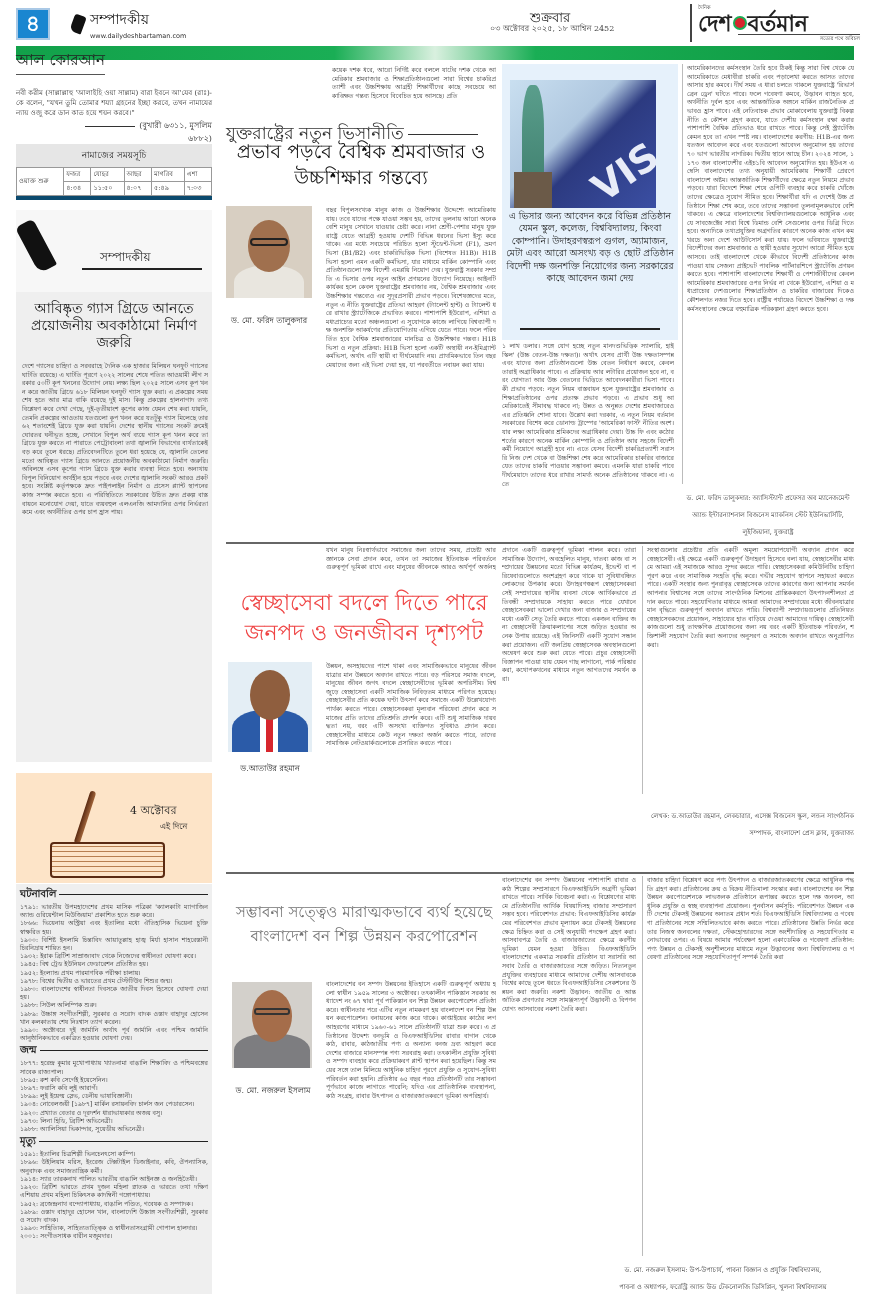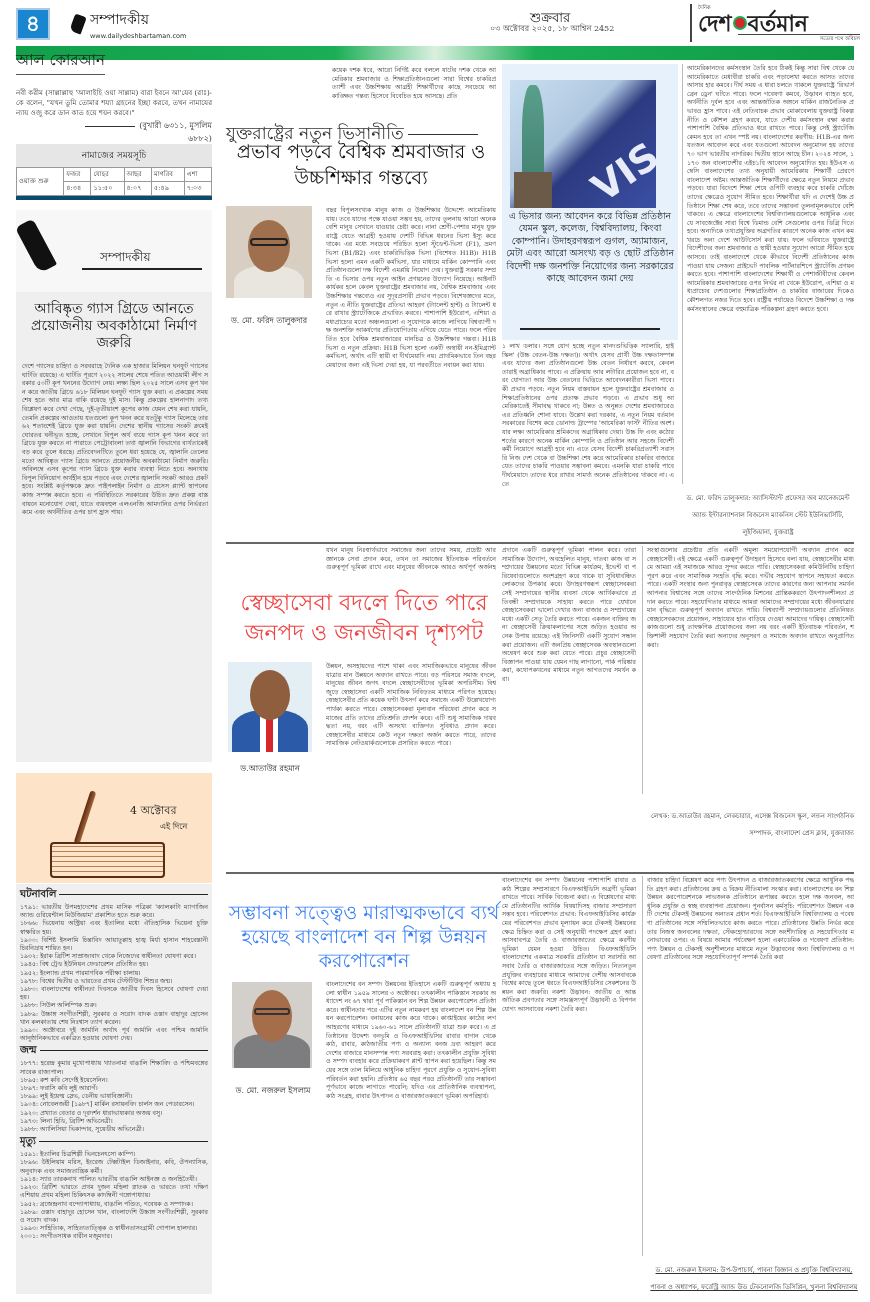--- a/index.html
+++ b/index.html
@@ -54,21 +54,21 @@
   .caption { font-size: 8px; color: #222; text-align: center; }
   .visa-box { left: 502px; top: 64px; width: 176px; height: 276px; background: #e6f1fb; }
   .visa-img { left: 510px; top: 80px; width: 146px; height: 128px; background: linear-gradient(135deg, #c9dff0 0%, #b0c8e0 40%, #2c3a80 55%, #3b4fa3 100%); overflow: hidden; }
   .statue { position: absolute; left: 12px; top: 5px; width: 22px; height: 110px; background: linear-gradient(180deg,#5a9e8c,#3f7f6e); border-radius: 40% 40% 0 0; }
   .statue-base { position: absolute; left: 4px; top: 92px; width: 38px; height: 36px; background: #6b5a48; }
   .visa-word { position: absolute; left: 80px; top: 70px; font-family: "DejaVu Sans", sans-serif; font-weight: bold; font-size: 38px; color: #e8ecf8; transform: rotate(-35deg); }
   .visa-caption { left: 506px; top: 210px; width: 168px; font-size: 9.2px; line-height: 12.4px; text-align: center; color: #222; }
   .visa-line { left: 520px; top: 328px; width: 140px; border-top: 2px solid #222; }
   .sep-h { left: 226px; width: 628px; border-top: 2px solid #666; }
   .vol-title { left: 226px; top: 588px; width: 276px; font-size: 22px; line-height: 30px; text-align: center; color: #ef4444; }
-  .forest-title { left: 226px; top: 900px; width: 276px; font-size: 19px; line-height: 24px; text-align: center; color: #3b82f6; }
+  .forest-title { left: 226px; top: 900px; width: 276px; font-size: 15px; line-height: 24px; text-align: center; color: #737373; }
   .bio { font-size: 6.5px; line-height: 17px; text-align: center; color: #333; }
 </style>
 </head>
 <body>
 
 <div class="abs page-num">৪</div>
 <div class="abs section-head">
   <span class="pen-small"></span>
   <div>
     <div class="sect-title">সম্পাদকীয়</div>
@@ -212,13 +212,13 @@
 <div class="abs photo" style="left:232px; top:982px; width:80px; height:86px; background:#d3d0cb;">
   <div class="body" style="left:2px; top:52px; width:76px; height:40px; background:#7d7d80;"></div>
   <div class="face" style="left:20px; top:8px; width:40px; height:52px; background:#a56d4a;"></div>
   <div style="position:absolute; left:22px; top:26px; width:36px; height:7px; border:2px solid #333; border-radius:3px;"></div>
 </div>
 <div class="abs caption" style="left:226px; top:1084px; width:94px;">ড. মো. নজরুল ইসলাম</div>
 <div class="abs txt" style="left:326px; top:876px; width:170px; height:20px;"></div>
 <div class="abs txt" style="left:326px; top:980px; width:170px; height:318px;">বাংলাদেশের বন সম্পদ উন্নয়নের ইতিহাসে একটি গুরুত্বপূর্ণ অধ্যায় হলো স্বাধীন ১৯৫৯ সালের ৩ অক্টোবর। তৎকালীন পাকিস্তান সরকার অধ্যাদেশ নং ৬৭ দ্বারা পূর্ব পাকিস্তান বন শিল্প উন্নয়ন করপোরেশন প্রতিষ্ঠা করে। স্বাধীনতার পরে এটির নতুন নামকরণ হয় বাংলাদেশ বন শিল্প উন্নয়ন করপোরেশন। বনায়নের কাজ করে থাকে। কাপ্তাইয়ের কাঠের লগ আহরণের মাধ্যমে ১৯৬০-৬১ সালে প্রতিষ্ঠানটি যাত্রা শুরু করে। এ প্রতিষ্ঠানের উদ্দেশ্য বনভূমি ও বিএফআইডিসির রাবার বাগান থেকে কাঠ, রাবার, কাঠজাতীয় পণ্য ও অন্যান্য বনজ দ্রব্য আহরণ করে দেশের বাজারে মানসম্পন্ন পণ্য সরবরাহ করা। তৎকালীন প্রযুক্তি সুবিধা ও সম্পদ ব্যবহার করে প্রক্রিয়াকরণ প্লান্ট স্থাপন করা হয়েছিল। কিন্তু সময়ের সঙ্গে তাল মিলিয়ে আধুনিক চাহিদা পূরণে প্রযুক্তি ও সুযোগ-সুবিধা পরিবর্তন করা হয়নি। প্রতিষ্ঠার ৬৫ বছর পরও প্রতিষ্ঠানটি তার সম্ভাবনা পূর্ণভাবে কাজে লাগাতে পারেনি; যদিও এর প্রাতিষ্ঠানিক ব্যবস্থাপনা, কাঠ সংগ্রহ, রাবার উৎপাদন ও বাজারজাতকরণে ভূমিকা অপরিহার্য।</div>
 <div class="abs txt" style="left:502px; top:876px; width:134px; height:422px;">বাংলাদেশের বন সম্পদ উন্নয়নের পাশাপাশি রাবার ও কাঠ শিল্পের সম্প্রসারণে বিএফআইডিসি অগ্রণী ভূমিকা রাখতে পারে। সার্বিক বিবেচনা করা। এ বিশ্লেষণের মাধ্যমে প্রতিষ্ঠানটির আর্থিক বিষয়াদিসহ বাজার সম্প্রসারণ সম্ভব হবে। পরিবেশগত প্রভাব: বিএফআইডিসির কার্যক্রমের পরিবেশগত প্রভাব মূল্যায়ন করে টেকসই উন্নয়নের ক্ষেত্র চিহ্নিত করা ও সেই অনুযায়ী পদক্ষেপ গ্রহণ করা। আসবাবপত্র তৈরি ও বাজারজাতের ক্ষেত্রে করণীয় ভূমিকা যেমন হওয়া উচিত। বিএফআইডিসি বাংলাদেশের একমাত্র সরকারি প্রতিষ্ঠান যা সরাসরি আসবাব তৈরি ও বাজারজাতের সঙ্গে জড়িত। নিত্যনতুন প্রযুক্তির ব্যবহারের মাধ্যমে আমাদের দেশীয় আসবাবকে বিশ্বের কাছে তুলে ধরতে বিএফআইডিসির সেকশনের উন্নয়ন করা জরুরি। নকশা উদ্ভাবন: জাতীয় ও আন্তর্জাতিক প্রবণতার সঙ্গে সামঞ্জস্যপূর্ণ উদ্ভাবনী ও বিপণনযোগ্য আসবাবের নকশা তৈরি করা।</div>
 <div class="abs txt col-divider" style="left:642px; top:876px; width:212px; height:380px; padding-left:4px;">বাজার চাহিদা বিশ্লেষণ করে পণ্য উৎপাদন ও বাজারজাতকরণের ক্ষেত্রে আধুনিক পদ্ধতি গ্রহণ করা। প্রতিষ্ঠানের ক্রয় ও বিক্রয় নীতিমালা সংস্কার করা। বাংলাদেশের বন শিল্প উন্নয়ন করপোরেশনকে লাভজনক প্রতিষ্ঠানে রূপান্তর করতে হলে দক্ষ জনবল, আধুনিক প্রযুক্তি ও স্বচ্ছ ব্যবস্থাপনা প্রয়োজন। পুনর্বাসন কর্মসূচি: পরিবেশগত উন্নয়ন একটি দেশের টেকসই উন্নয়নের অন্যতম প্রধান শর্ত। বিএফআইডিসি বিশ্ববিদ্যালয় ও গবেষণা প্রতিষ্ঠানের সঙ্গে সম্মিলিতভাবে কাজ করতে পারে। প্রতিষ্ঠানের উন্নতি নির্ভর করে তার নিজস্ব জনবলের দক্ষতা, স্টেকহোল্ডারদের সঙ্গে অংশীদারিত্ব ও সহযোগিতার মনোভাবের ওপর। এ বিষয়ে আমার পর্যবেক্ষণ হলো একাডেমিক ও গবেষণা প্রতিষ্ঠান: পণ্য উন্নয়ন ও টেকসই অনুশীলনের মাধ্যমে নতুন উদ্ভাবনের জন্য বিশ্ববিদ্যালয় ও গবেষণা প্রতিষ্ঠানের সঙ্গে সহযোগিতাপূর্ণ সম্পর্ক তৈরি করা</div>
-<div class="abs bio" style="left:650px; top:1262px; width:208px;text-decoration:underline;">ড. মো. নজরুল ইসলাম: উপ-উপাচার্য, পাবনা বিজ্ঞান ও প্রযুক্তি বিশ্ববিদ্যালয়, পাবনা ও অধ্যাপক, ফরেস্ট্রি অ্যান্ড উড টেকনোলজি ডিসিপ্লিন, খুলনা বিশ্ববিদ্যালয়</div>
+<div class="abs bio" style="left:619px; top:1262px; width:208px;">ড. মো. নজরুল ইসলাম: উপ-উপাচার্য, পাবনা বিজ্ঞান ও প্রযুক্তি বিশ্ববিদ্যালয়, পাবনা ও অধ্যাপক, ফরেস্ট্রি অ্যান্ড উড টেকনোলজি ডিসিপ্লিন, খুলনা বিশ্ববিদ্যালয়</div>
 
 </body></html>

